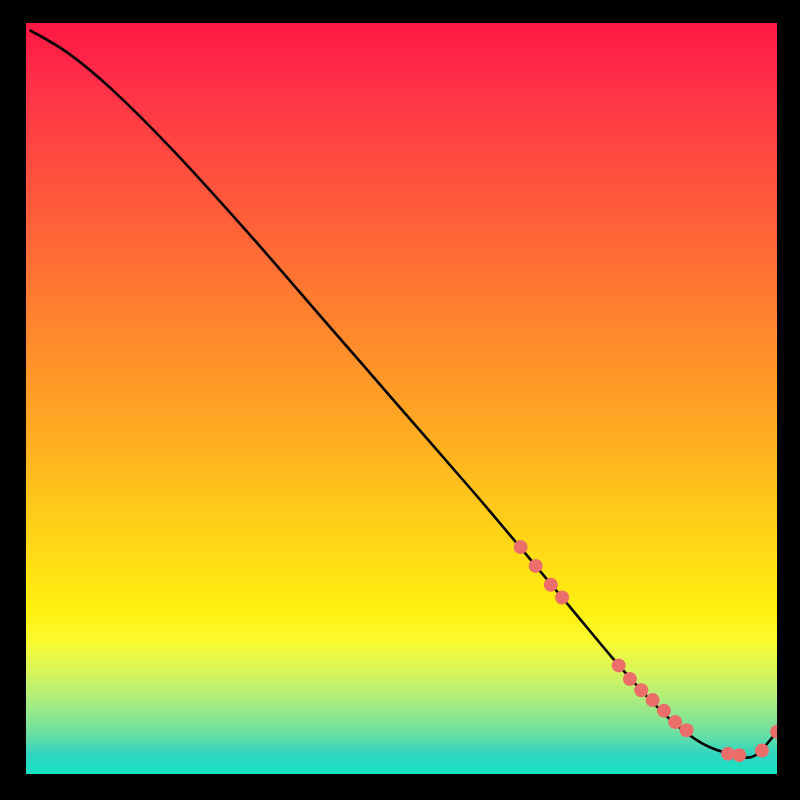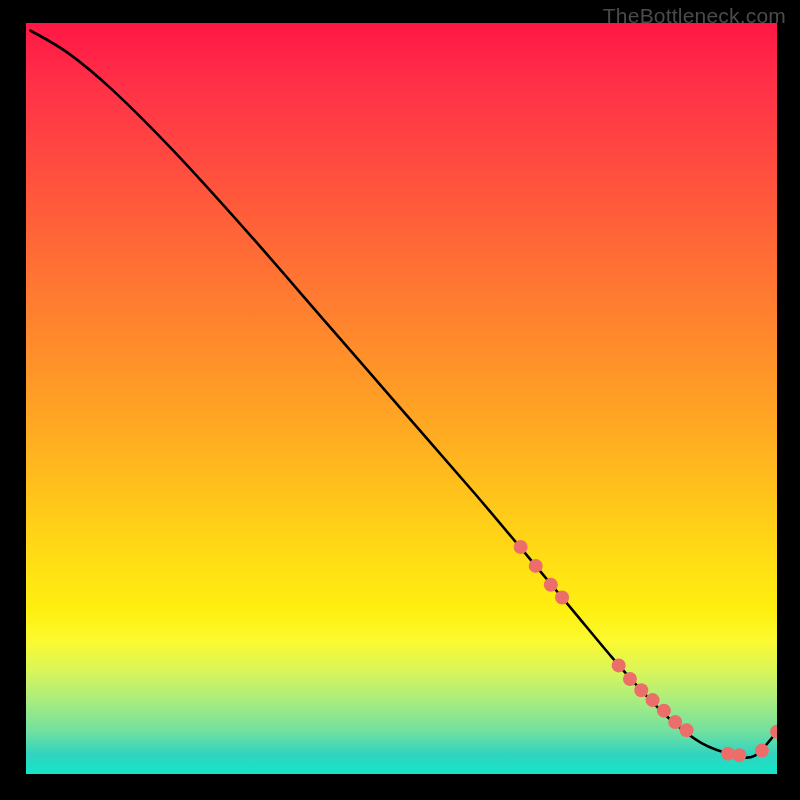--- a/index.html
+++ b/index.html
@@ -73,21 +73,20 @@
     inset: 0;
     width: 100%;
     height: 100%;
     z-index: 6;
   }
 </style>
 </head>
 <body>
 
 <div class="stage">
-  <div class="watermark">TheBottleneck.com</div>
 
   <div class="plot-frame">
     <div class="plot-bg"></div>
     <div class="axis-left"></div>
     <div class="axis-bottom"></div>
     <svg class="overlay" viewBox="0 0 754 754" preserveAspectRatio="none">
       <path id="curve-path" fill="none" stroke="#000" stroke-width="2.6" stroke-linecap="round" stroke-linejoin="round" d="M 7.54 7.54 C 13.82 11.31, 31.42 20.11, 45.24 30.16 C 59.06 40.21, 72.89 51.52, 90.48 67.86 C 108.07 84.20, 128.18 104.30, 150.80 128.18 C 173.42 152.06, 201.07 182.84, 226.20 211.12 C 251.33 239.40, 276.47 268.93, 301.60 297.83 C 326.73 326.73, 351.87 355.64, 377.00 384.54 C 402.13 413.44, 429.78 444.86, 452.40 471.25 C 475.02 497.64, 496.38 523.40, 512.72 542.88 C 529.06 562.36, 537.85 573.04, 550.42 588.12 C 562.99 603.20, 576.81 620.16, 588.12 633.36 C 599.43 646.56, 608.23 656.61, 618.28 667.29 C 628.33 677.97, 638.39 688.65, 648.44 697.45 C 658.49 706.25, 668.55 714.42, 678.60 720.07 C 688.65 725.73, 699.96 729.24, 708.76 731.38 C 717.56 733.52, 723.84 736.66, 731.38 732.89 C 738.92 729.12, 750.23 712.78, 754.00 708.76"></path>
       <g id="markers-group">
           <circle cx="497.64" cy="524.03" r="7" fill="#ec6e6a"></circle>
           <circle cx="512.72" cy="542.88" r="7" fill="#ec6e6a"></circle>

